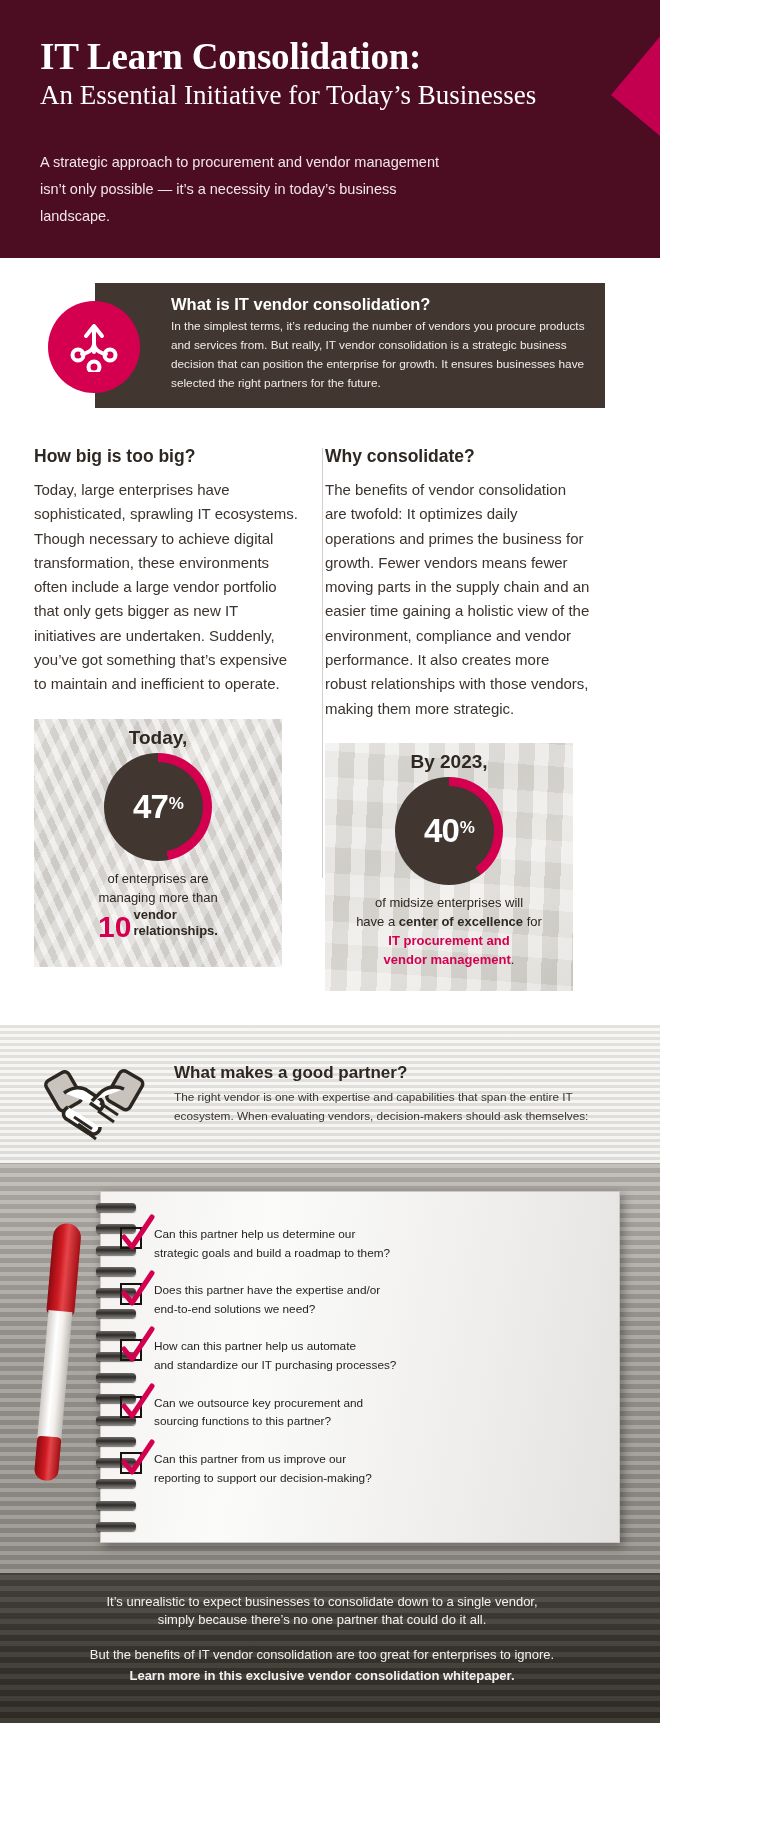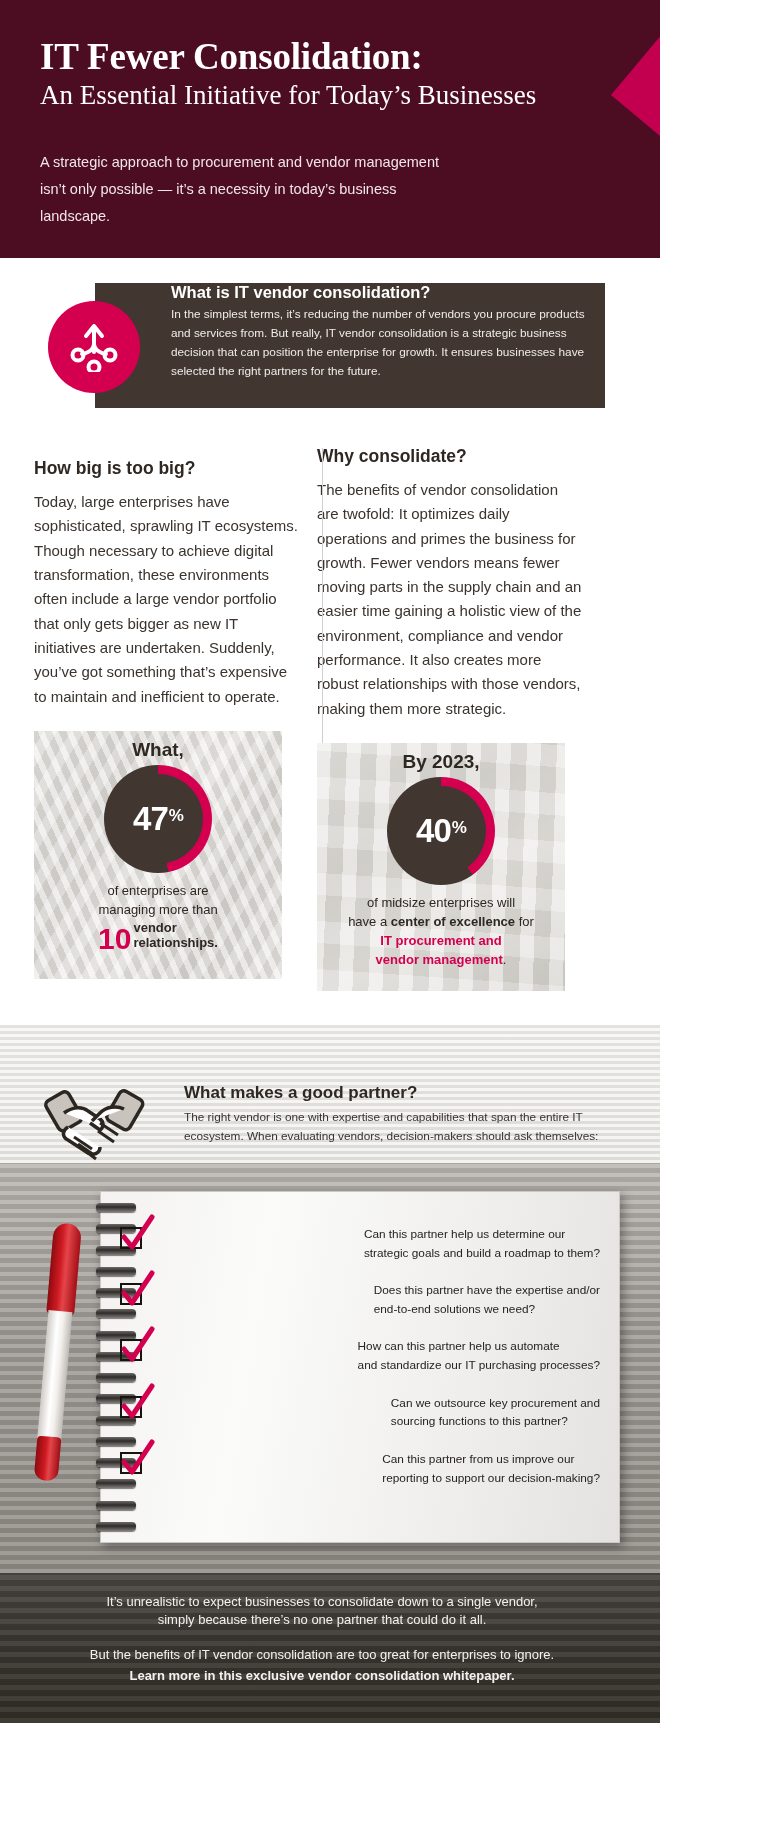--- a/index.html
+++ b/index.html
@@ -77,21 +77,21 @@
     position: relative;
     height: 150px;
     margin-top: 20px;
   }
   .defbox {
     position: absolute;
     left: 95px; top: 5px;
     width: 510px;
     min-height: 125px;
     background: #413630;
-    padding: 0 18px 14px 76px;
+    padding: 12px 18px 14px 76px;
   }
   .defbox h2 {
     color: #ffffff;
     font-size: 16.5px;
     font-weight: bold;
     margin-bottom: 3px;
   }
   .defbox p {
     color: #f0ece9;
     font-size: 11.8px;
@@ -105,22 +105,21 @@
     background: #d4004f;
     z-index: 4;
   }
   .def-icon svg { position: absolute; left: 22px; top: 21px; }
 
   
   .cols {
     position: relative;
     display: flex;
     padding: 18px 34px 0 34px;
-    gap: 18px;
-    align-items: center;
+    gap: 26px;
   }
   .divider {
     position: absolute;
     left: 322px; top: 20px;
     width: 1px; height: 430px;
     background: #cfcfcf;
   }
   .col { width: 265px; }
   .col h3 {
     font-size: 17.5px;
@@ -217,21 +216,21 @@
     margin-top: 34px;
     height: 138px;
     background: linear-gradient(180deg,#efeeec 0%,#e6e5e2 100%);
     overflow: hidden;
   }
   .partner::before {
     content:"";
     position:absolute; inset:0;
     background: repeating-linear-gradient(0deg, rgba(255,255,255,.55) 0 3px, rgba(200,197,192,.30) 3px 6px);
   }
-  .partner-inner { position: relative; z-index: 2; display: flex; padding: 22px 34px 0 40px; gap: 36px; margin-top: 36px; }
+  .partner-inner { position: relative; z-index: 2; display: flex; padding: 38px 34px 0 40px; gap: 26px; }
   .partner-txt h3 {
     font-size: 17px; font-weight: bold; color: #2e2722; margin-bottom: 5px;
   }
   .partner-txt p { font-size: 11.8px; line-height: 1.62; color: #3a332e; max-width: 420px; }
 
   
   .notewrap {
     position: relative;
     height: 410px;
     background: linear-gradient(180deg,#b9b5b0 0%,#9d9994 40%,#8d8983 100%);
@@ -291,23 +290,22 @@
   }
   .checklist {
     position: absolute;
     left: 120px; top: 62px;
     width: 480px;
     z-index: 6;
   }
   .check-item {
     display: flex;
     align-items: flex-start;
-    gap: 20px;
+    gap: 12px;
     margin-bottom: 19px;
-    justify-content: space-between;
   }
   .checkbox {
     position: relative;
     width: 22px; height: 22px;
     border: 2.5px solid #17140f;
     background: transparent;
     flex: 0 0 auto;
     margin-top: 2px;
   }
   .checkbox svg { position: absolute; left: -3px; top: -14px; overflow: visible; }
@@ -343,21 +341,21 @@
 </head>
 <body>
 
 <div class="page">
 <div class="canvas">
 
   <div class="header">
     <div class="hdr-stripe stripe-a"></div>
 
     <div class="hdr-inner">
-      <div class="hdr-title">IT Fewer Consolidation:</div>
+      <div class="hdr-title">IT Learn Consolidation:</div>
       <div class="hdr-sub">An Essential Initiative for Today’s Businesses</div>
       <div class="hdr-lede">A strategic approach to procurement and vendor management isn’t only possible — it’s a necessity in today’s business landscape.</div>
     </div>
   </div>
 
   <div class="defsec">
     <div class="defbox">
       <h2>What is IT vendor consolidation?</h2>
       <p>In the simplest terms, it’s reducing the number of vendors you procure products and services from. But really, IT vendor consolidation is a strategic business decision that can position the enterprise for growth. It ensures businesses have selected the right partners for the future.</p>
     </div>
@@ -376,21 +374,21 @@
 
   <div class="cols">
     <div class="divider"></div>
 
     <div class="col">
       <h3>How big is too big?</h3>
       <p>Today, large enterprises have sophisticated, sprawling IT ecosystems. Though necessary to achieve digital transformation, these environments often include a large vendor portfolio that only gets bigger as new IT initiatives are undertaken. Suddenly, you’ve got something that’s expensive to maintain and inefficient to operate.</p>
 
       <div class="statcard left">
         <div class="stat-inner">
-          <div class="stat-top">What,</div>
+          <div class="stat-top">Today,</div>
           <div class="donut">
             <div class="ring" style="background:conic-gradient(#d4004f 0deg 169deg,#413630 169deg 360deg);"></div>
             <div class="hole">
               <span class="val"><span>47</span><sup>%</sup></span>
             </div>
           </div>
           <div class="stat-cap">
             <div>of enterprises are</div>
             <div>managing more than</div>
             <div>

